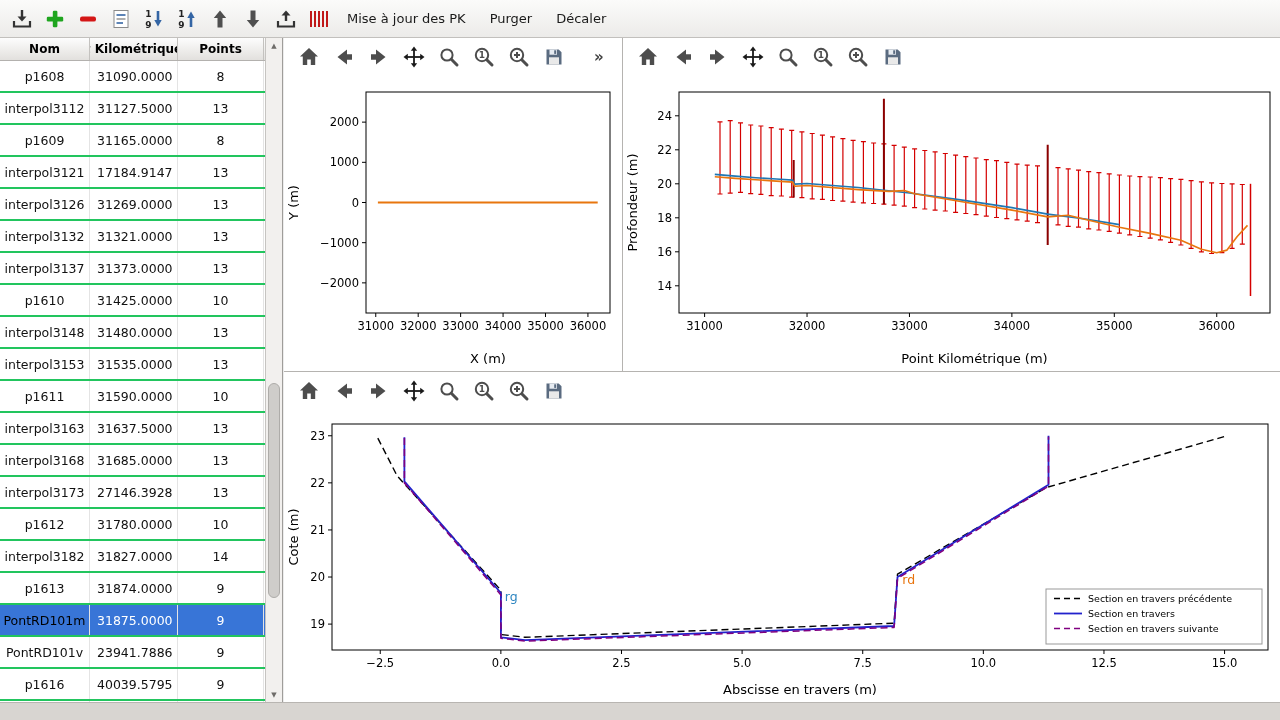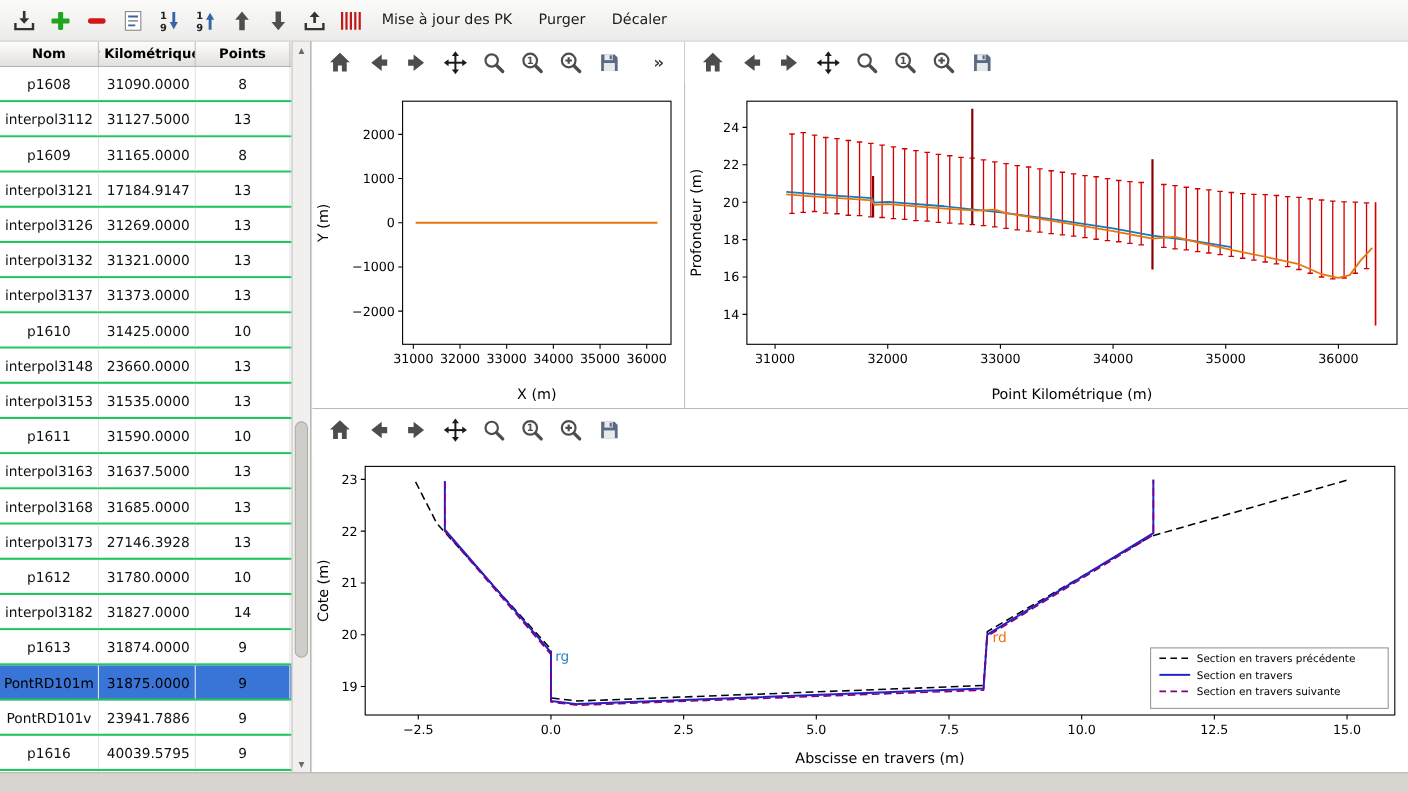--- a/index.html
+++ b/index.html
@@ -17,21 +17,21 @@
   #pk-table{position:absolute;top:0;left:0;width:266px;bottom:0;background:#fff;overflow:hidden}
   .t-header{display:flex;height:22px;background:linear-gradient(#fdfdfd,#e2e0dd);border-bottom:1px solid #b3b1ae}
   .th{font-weight:bold;font-size:12px;display:flex;align-items:center;justify-content:center;border-right:1px solid #c4c2bf;box-sizing:border-box;white-space:nowrap;overflow:hidden}
   .t-row{display:flex;height:30px;border-bottom:2px solid #22c55e;background:#fff}
   .t-cell{font-size:12.5px;color:#111;display:flex;align-items:center;justify-content:center;border-right:1px solid #e4e4e4;box-sizing:border-box;white-space:nowrap;overflow:hidden}
   .col-nom{width:90px}
   .col-pk{width:88px}
   .col-points{width:86px}
   .t-cell.col-pk{justify-content:flex-start;padding-left:7px}
   .t-row.selected{background:#3875d7}
-  .t-row.selected .t-cell{color:#000000}
+  .t-row.selected .t-cell{color:#ffffff}
   .t-row.selected .c-nom{color:#000000}
   #v-scroll{position:absolute;top:0;right:0;width:17px;bottom:0;background:#f2f0ee;border-left:1px solid #c6c4c1;box-sizing:border-box}
   .scroll-arrow{position:absolute;left:0;right:0;height:15px;display:flex;align-items:center;justify-content:center;font-size:7px;color:#6e6c69}
   #scroll-up{top:0}
   #scroll-down{bottom:0}
   #scroll-thumb{position:absolute;left:2px;right:2px;top:52%;height:32%;background:#cfcdca;border:1px solid #aeaca9;border-radius:7px}
 
   
   #charts{position:absolute;left:284px;top:38px;right:0;bottom:18px;background:#fff}
   .chart-panel{position:absolute;background:#fff;box-sizing:border-box}
@@ -191,21 +191,21 @@
             <div class="t-cell col-pk c-pk">31373.0000</div>
             <div class="t-cell col-points c-points">13</div>
           </div>
           <div class="t-row">
             <div class="t-cell col-nom c-nom">p1610</div>
             <div class="t-cell col-pk c-pk">31425.0000</div>
             <div class="t-cell col-points c-points">10</div>
           </div>
           <div class="t-row">
             <div class="t-cell col-nom c-nom">interpol3148</div>
-            <div class="t-cell col-pk c-pk">23660.0000</div>
+            <div class="t-cell col-pk c-pk">31480.0000</div>
             <div class="t-cell col-points c-points">13</div>
           </div>
           <div class="t-row">
             <div class="t-cell col-nom c-nom">interpol3153</div>
             <div class="t-cell col-pk c-pk">31535.0000</div>
             <div class="t-cell col-points c-points">13</div>
           </div>
           <div class="t-row">
             <div class="t-cell col-nom c-nom">p1611</div>
             <div class="t-cell col-pk c-pk">31590.0000</div>

